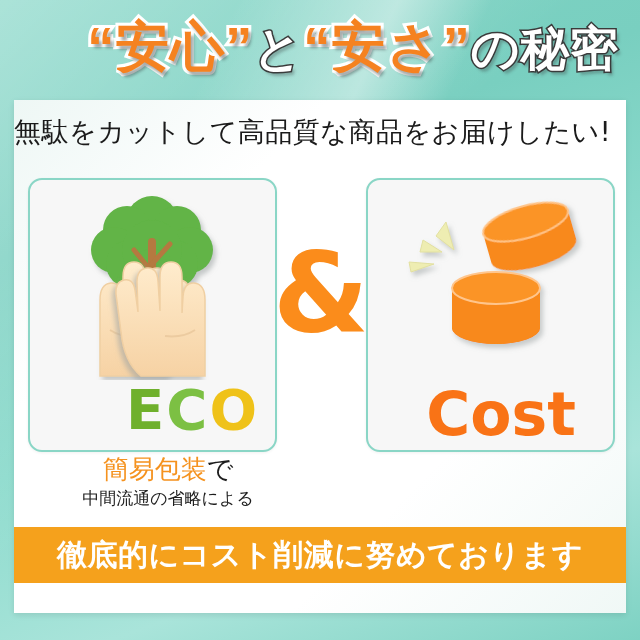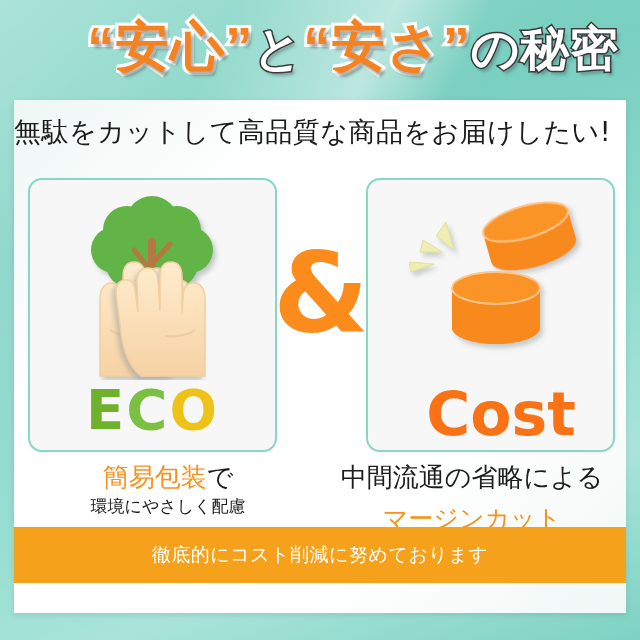--- a/index.html
+++ b/index.html
@@ -82,20 +82,21 @@
     font-size:110px;line-height:110px;color:#fb8c1b;font-weight:bold;
     font-family:"DejaVu Sans","Liberation Sans",sans-serif;
   }
 
   
   .eco-art{position:absolute;left:0;top:0;width:245px;height:200px;}
   .eco-word{
     position:absolute;left:0;bottom:12px;width:245px;text-align:center;
     font-size:56px;font-weight:bold;letter-spacing:2px;line-height:56px;
     font-family:"DejaVu Sans","Liberation Sans",sans-serif;
+    padding-left:40px;
   }
   .eco-e{color:#6fb02c;}
   .eco-c{color:#7cc043;}
   .eco-o{color:#efc219;}
 
   
   .cost-art{position:absolute;left:0;top:0;width:245px;height:200px;}
   .cost-word{
     position:absolute;left:0;bottom:6px;width:266px;text-align:center;
     font-size:60px;font-weight:bold;color:#f97316;line-height:60px;
@@ -103,38 +104,38 @@
   }
 
   
   .captions{position:absolute;left:0;top:352px;width:612px;height:80px;}
   .cap{position:absolute;top:0;width:280px;text-align:center;}
   .cap-left{left:14px;}
   .cap-right{left:318px;}
   .cap-main{
     font-size:26px;line-height:34px;white-space:nowrap;
     font-family:"DejaVu Sans","Liberation Sans",sans-serif;
-    margin-top:8px;
   }
   .cap-sub{
     font-size:17px;line-height:24px;white-space:nowrap;
     font-family:"DejaVu Sans","Liberation Sans",sans-serif;
   }
   .t-orange{color:#f5921e;}
   .t-dark{color:#1c1c1c;}
 
   
   .banner{
     position:absolute;left:14px;top:527px;width:612px;height:56px;
     background:#f5a11c;
     display:flex;align-items:center;justify-content:center;
   }
   .banner-text{
-    color:#ffffff;font-size:19px;letter-spacing:0.5px;white-space:nowrap;
-    font-family:"DejaVu Sans","Liberation Sans",sans-serif;
+    color:#ffffff;font-size:30px;letter-spacing:0.5px;white-space:nowrap;
+    font-family:"DejaVu Sans","Liberation Sans",sans-serif;
+    font-weight:bold;
   }
 </style>
 </head>
 <body>
 
 <div class="poster">
 
   <div class="header">
     <div class="header-line"><span class="hl-orange">“安心”</span><span class="hl-white">と</span><span class="hl-orange">“安さ”</span><span class="hl-white">の秘密</span></div>
   </div>
@@ -234,25 +235,21 @@
             </g>
           </svg>
         </div>
         <div class="cost-word">Cost</div>
       </div>
     </div>
 
     <div class="captions">
       <div class="cap cap-left">
         <div class="cap-main"><span class="t-orange">簡易包装</span><span class="t-dark">で</span></div>
-        <div class="cap-sub t-dark">環境にやさしく配慮</div>
-      </div>
-      <div class="cap cap-right">
-        <div class="cap-main t-dark">中間流通の省略による</div>
-        <div class="cap-main t-orange" style="font-size:25px;">マージンカット</div>
+        <div class="cap-sub t-dark">中間流通の省略による</div>
       </div>
     </div>
   </div>
 
   <div class="banner">
     <div class="banner-text">徹底的にコスト削減に努めております</div>
   </div>
 
 </div>
 

